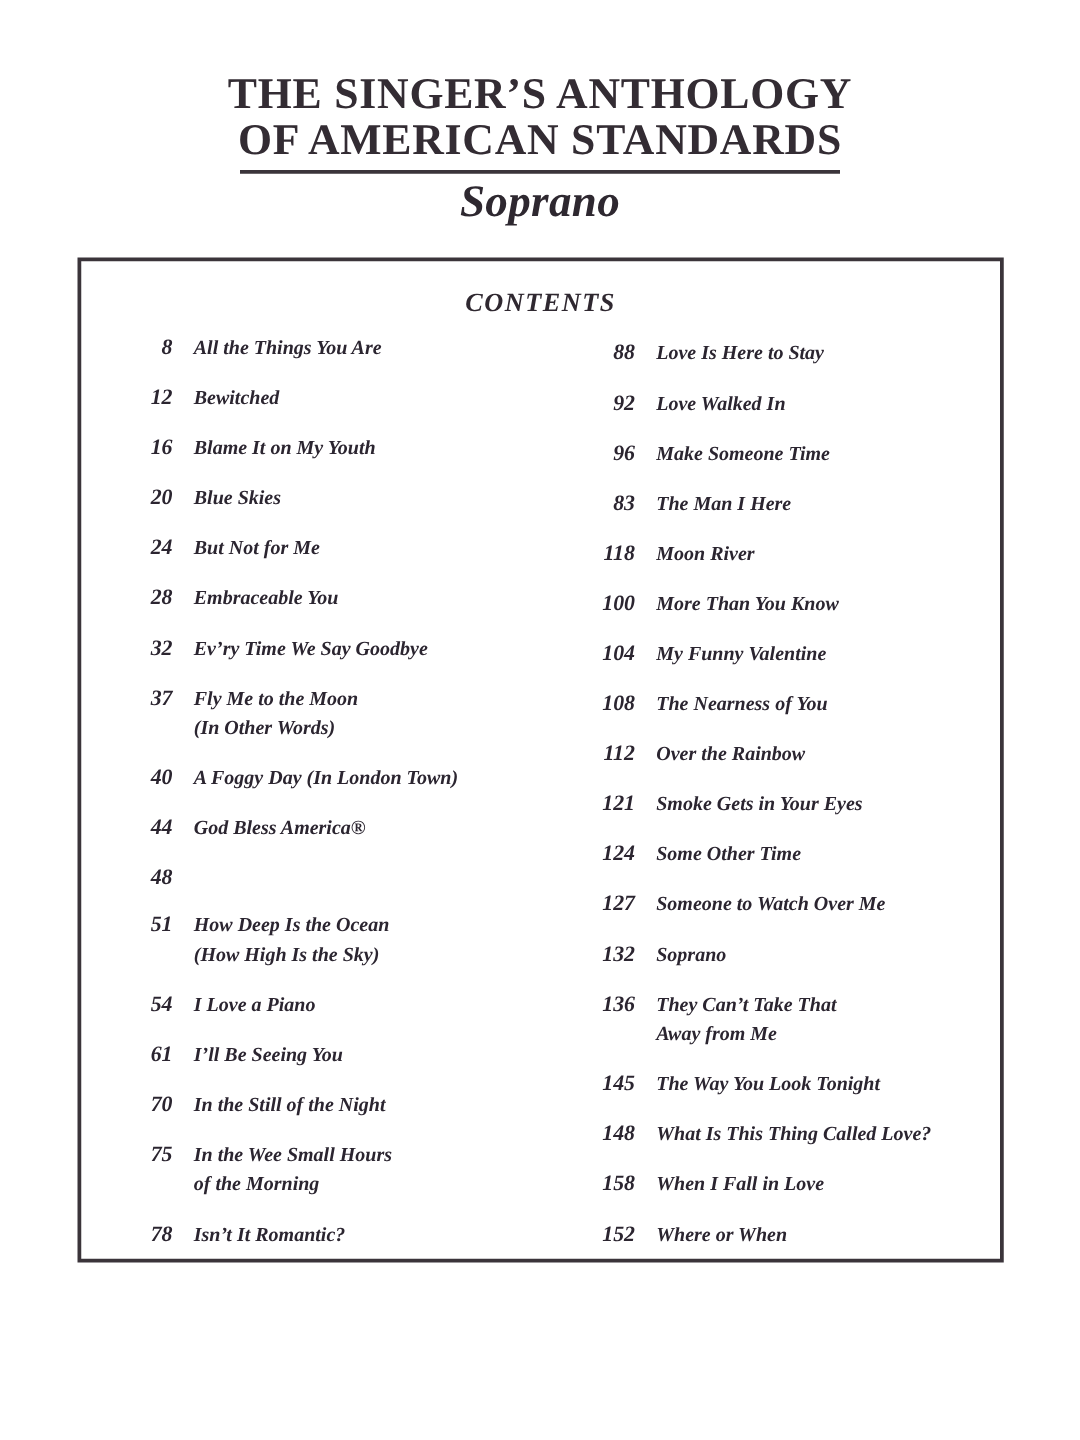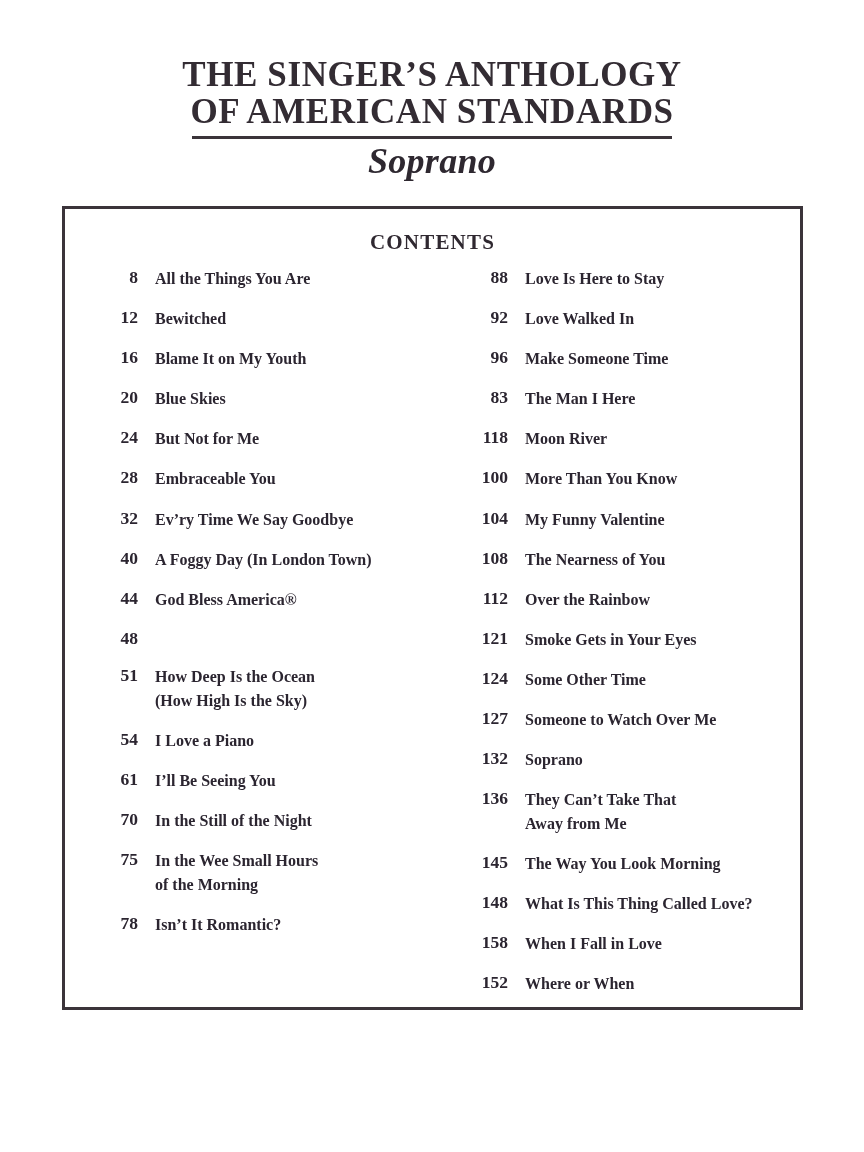--- a/index.html
+++ b/index.html
@@ -56,20 +56,21 @@
   
   .contents-box {
     position: absolute;
     left: 62px;
     top: 206px;
     width: 735px;
     height: 798px;
     border: 3px solid #3b343a;
     background: #ffffff;
     box-sizing: content-box;
+    font-style: italic;
   }
   .contents-heading {
     text-align: center;
     font-family: "Liberation Serif", "DejaVu Serif", serif;
     font-weight: bold;
     font-size: 21px;
     letter-spacing: 1.2px;
     color: #2f2830;
     margin-top: 21px;
   }
@@ -154,20 +155,25 @@
           </div>
           <div class="entry">
             <div class="entry-num">28</div>
             <div class="entry-title">Embraceable You</div>
           </div>
           <div class="entry">
             <div class="entry-num">32</div>
             <div class="entry-title">Ev’ry Time We Say Goodbye</div>
           </div>
           <div class="entry">
+            <div class="entry-num">37</div>
+            <div class="entry-title">Fly Me to the Moon
+(In Other Words)</div>
+          </div>
+          <div class="entry">
             <div class="entry-num">40</div>
             <div class="entry-title">A Foggy Day (In London Town)</div>
           </div>
           <div class="entry">
             <div class="entry-num">44</div>
             <div class="entry-title">God Bless America®</div>
           </div>
           <div class="entry">
             <div class="entry-num">48</div>
           </div>
@@ -251,21 +257,21 @@
             <div class="entry-num">132</div>
             <div class="entry-title">Soprano</div>
           </div>
           <div class="entry">
             <div class="entry-num">136</div>
             <div class="entry-title">They Can’t Take That
 Away from Me</div>
           </div>
           <div class="entry">
             <div class="entry-num">145</div>
-            <div class="entry-title">The Way You Look Morning</div>
+            <div class="entry-title">The Way You Look Tonight</div>
           </div>
           <div class="entry">
             <div class="entry-num">148</div>
             <div class="entry-title">What Is This Thing Called Love?</div>
           </div>
           <div class="entry">
             <div class="entry-num">158</div>
             <div class="entry-title">When I Fall in Love</div>
           </div>
           <div class="entry">

